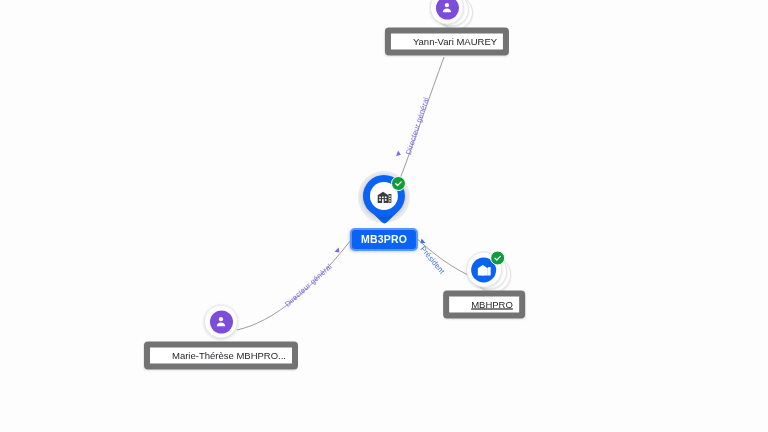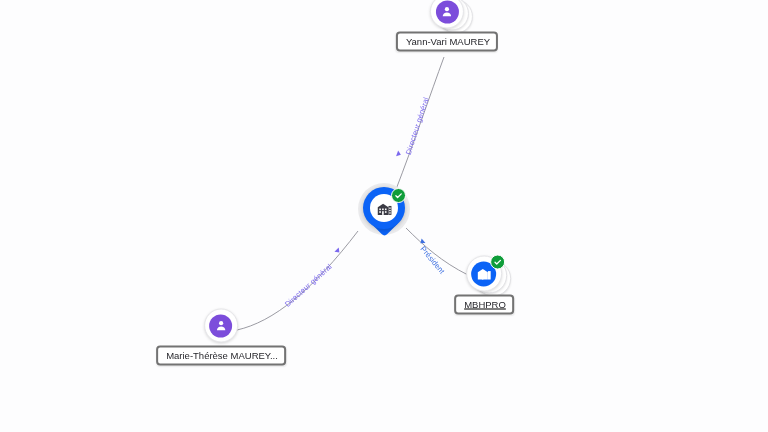--- a/index.html
+++ b/index.html
@@ -165,23 +165,23 @@
     display: flex;
     align-items: center;
     justify-content: center;
     z-index: 5;
   }
   .check-badge svg { display: block; }
 
   
   .label-plain {
     margin-top: 3px;
-    padding: 2px 6px 3px 8px;
-    background: #ffffff;
-    border: 2px solid #737373;
+    padding: 2px 6px 3px 22px;
+    background: #ffffff;
+    border: 6px solid #737373;
     border-radius: 4px;
     font-size: 9.5px;
     line-height: 11px;
     color: #27272c;
     white-space: nowrap;
     box-shadow: 0 1px 1.5px rgba(0,0,0,0.08);
     z-index: 4;
   }
   .label-focus {
     margin-top: 1px;
@@ -280,20 +280,21 @@
                 <rect x="18.6" y="17.4" width="2.2" height="1.8" fill="#ffffff"></rect>
               </svg>
             </div>
           </div>
           <div class="check-badge" style="right: -1px; top: 1px;">
             <svg width="9" height="9" viewBox="0 0 24 24">
               <path d="M5 12.8l4.6 4.6L19.4 7.6" fill="none" stroke="#ffffff" stroke-width="3.4" stroke-linecap="round" stroke-linejoin="round"></path>
             </svg>
           </div>
         </div>
+        <div class="label-focus">MB3PRO</div>
       </div>
       <div class="node" style="left: 484px; top: 285px; text-decoration: underline;">
         <div class="node-glyph-wrap">
           <div class="stack-card" style="width: 34px; height: 34px; left: 9px; top: 5px;"></div>
           <div class="stack-card" style="width: 34px; height: 34px; left: 5px; top: 2px;"></div>
           <div class="avatar-company">
             <div class="disc">
               <svg width="16" height="16" viewBox="0 0 24 24">
                 <path d="M2.5 21V10.2L10 5.2l7.5 5V21z" fill="#ffffff"></path>
                 <rect x="17.6" y="8.4" width="4.2" height="12.6" fill="#ffffff"></rect>
@@ -321,17 +322,17 @@
         <div class="node-glyph-wrap">
           <div class="avatar-person">
             <div class="disc">
               <svg width="14" height="14" viewBox="0 0 24 24">
                 <circle cx="12" cy="8" r="3.6" fill="#ffffff"></circle>
                 <path d="M4.8 20.2c0-3.9 3.2-6.4 7.2-6.4s7.2 2.5 7.2 6.4z" fill="#ffffff"></path>
               </svg>
             </div>
           </div>
         </div>
-        <div class="label-plain">Marie-Thérèse MAUREY...</div>
+        <div class="label-plain">Marie-Thérèse MBHPRO...</div>
       </div>
     </div>
 
 </div>
 
 </body></html>

